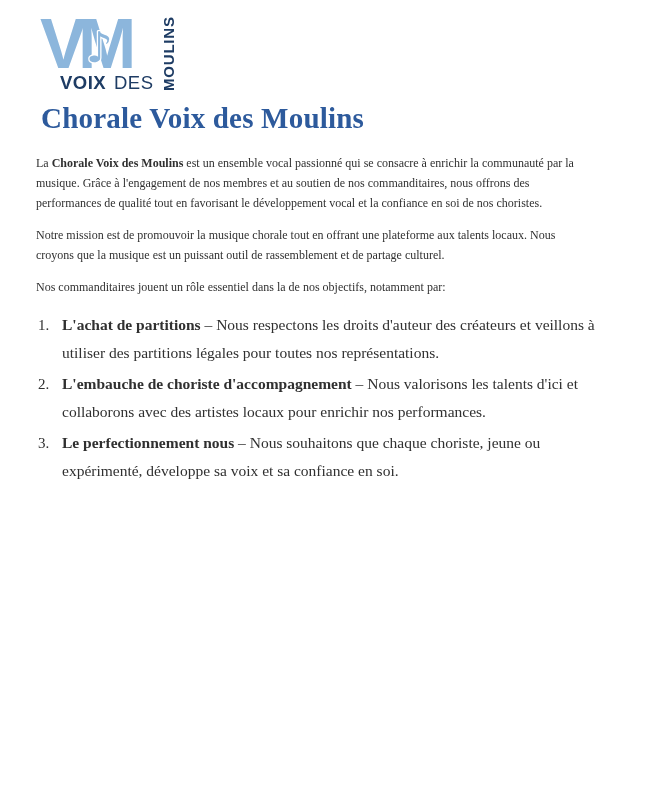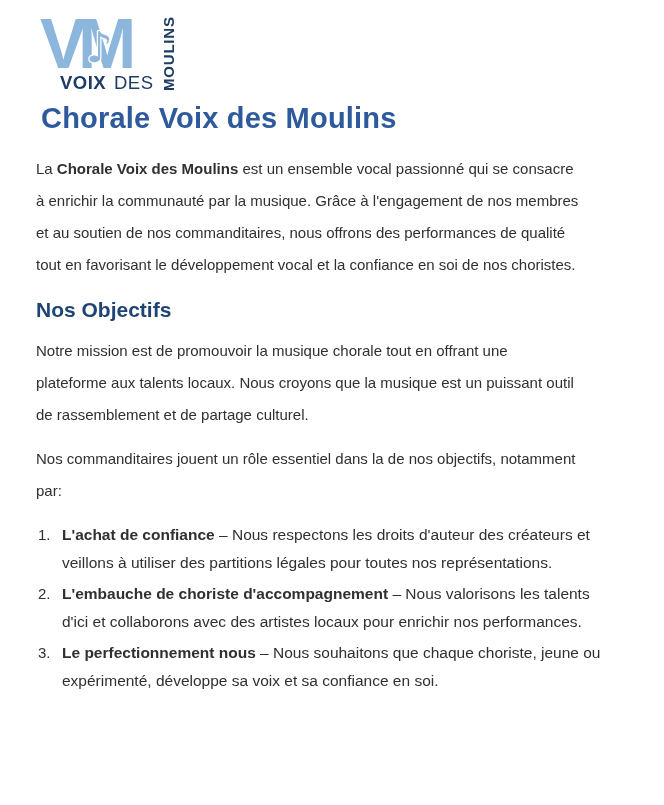--- a/index.html
+++ b/index.html
@@ -58,32 +58,33 @@
     font-family:"Liberation Sans",sans-serif;
     font-weight:bold;
     font-size:15px;
     letter-spacing:.8px;
     fill:var(--navy);
   }
   main{
     position:absolute;
     top:102px;left:36px;
     width:596px;
+    font-family:Liberation Serif, serif;
   }
   h1{
     font-size:29px;
     font-weight:bold;
     color:var(--title-blue);
     letter-spacing:.2px;
     padding-left:5px;
     margin-bottom:18px;
   }
   p{
-    font-size:15px;
-    line-height:32px;
+    font-size:12px;
+    line-height:20px;
     color:var(--body-text);
     max-width:545px;
     margin-bottom:12px;
   }
   h2{
     font-size:21px;
     font-weight:bold;
     color:var(--heading-blue);
     margin-top:17px;
     margin-bottom:13px;
@@ -128,31 +129,30 @@
       <text class="vertical" transform="translate(136,85) rotate(-90)">MOULINS</text>
     </svg>
   </header>
 
   <main>
 
     <h1>Chorale Voix des Moulins</h1>
 
     <p><span>La </span><strong>Chorale Voix des Moulins</strong><span> est un ensemble vocal passionné qui se consacre à enrichir la communauté par la musique. Grâce à l'engagement de nos membres et au soutien de nos commanditaires, nous offrons des performances de qualité tout en favorisant le développement vocal et la confiance en soi de nos choristes.</span></p>
 
-    <h2>Nos Objectifs</h2>
 
     <p>Notre mission est de promouvoir la musique chorale tout en offrant une plateforme aux talents locaux. Nous croyons que la musique est un puissant outil de rassemblement et de partage culturel.</p>
 
 
     <p>Nos commanditaires jouent un rôle essentiel dans la de nos objectifs, notamment par:</p>
 
     <ol class="sponsor-list">
       <li>
         <span class="num">1.</span>
-        <span class="item-body"><strong>L'achat de confiance</strong><span> – Nous respectons les droits d'auteur des créateurs et veillons à utiliser des partitions légales pour toutes nos représentations.</span></span>
+        <span class="item-body"><strong>L'achat de partitions</strong><span> – Nous respectons les droits d'auteur des créateurs et veillons à utiliser des partitions légales pour toutes nos représentations.</span></span>
       </li>
       <li>
         <span class="num">2.</span>
         <span class="item-body"><strong>L'embauche de choriste d'accompagnement</strong><span> – Nous valorisons les talents d'ici et collaborons avec des artistes locaux pour enrichir nos performances.</span></span>
       </li>
       <li>
         <span class="num">3.</span>
         <span class="item-body"><strong>Le perfectionnement nous</strong><span> – Nous souhaitons que chaque choriste, jeune ou expérimenté, développe sa voix et sa confiance en soi.</span></span>
       </li>
     </ol>

